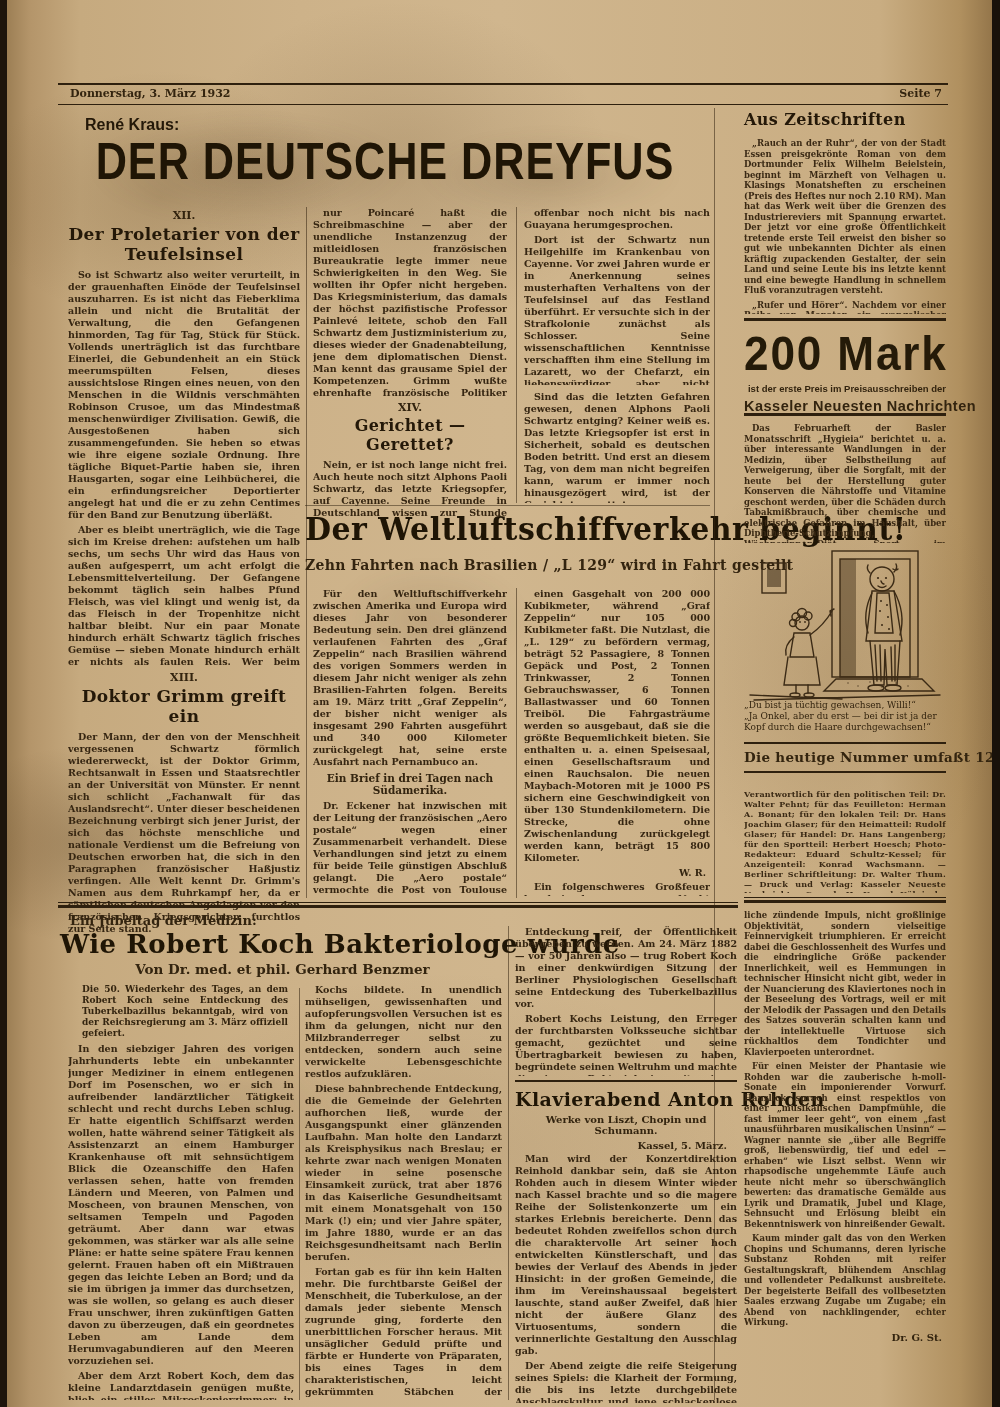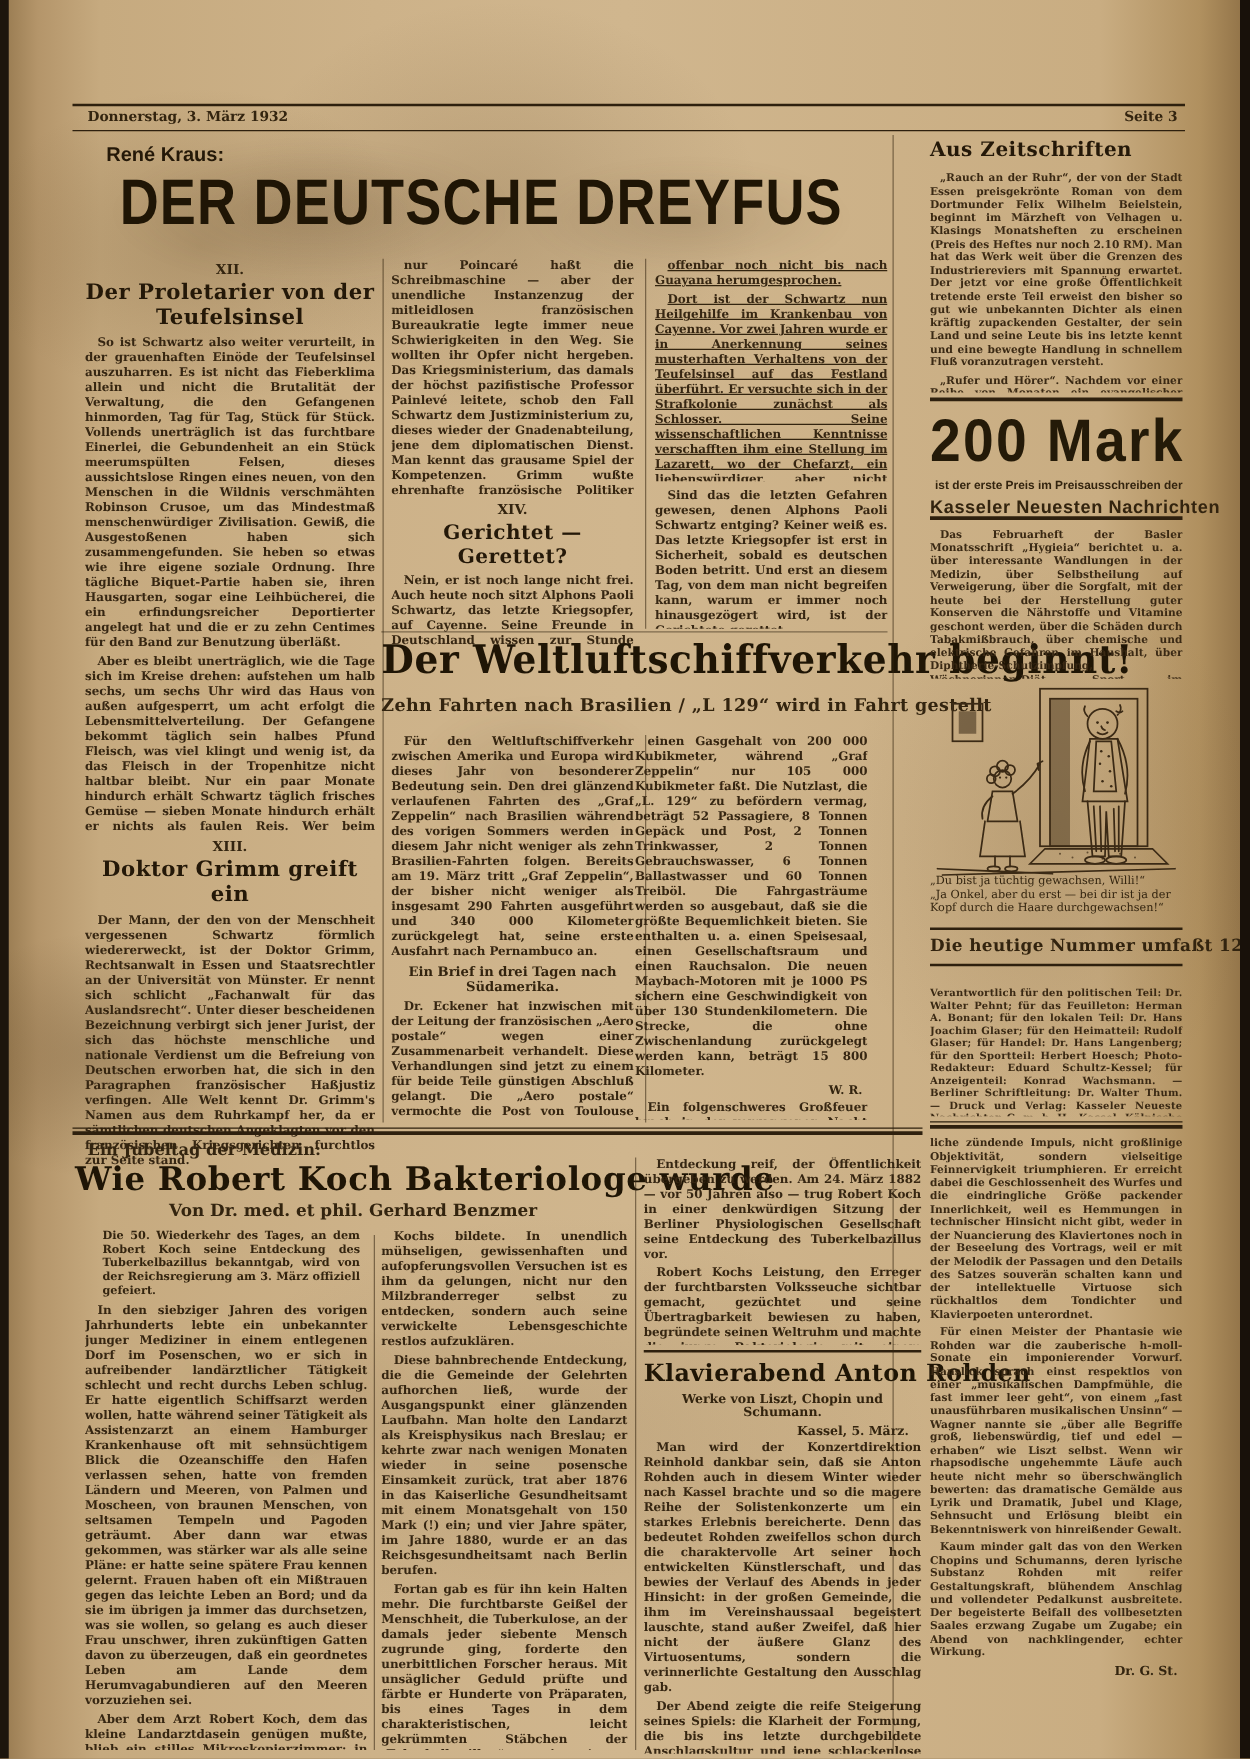--- a/index.html
+++ b/index.html
@@ -63,21 +63,21 @@
   <div class="edge-left"></div>
   <div class="edge-right"></div>
 
   <div class="ghost" style="left:90px;top:115px;width:320px;height:110px;background:radial-gradient(ellipse,rgba(70,48,24,.20),transparent 70%);"></div>
   <div class="ghost" style="left:420px;top:130px;width:260px;height:90px;background:radial-gradient(ellipse,rgba(70,48,24,.16),transparent 70%);"></div>
   <div class="ghost" style="left:330px;top:560px;width:200px;height:120px;background:radial-gradient(ellipse,rgba(70,48,24,.12),transparent 70%);"></div>
   <div class="ghost" style="left:120px;top:1050px;width:220px;height:150px;background:radial-gradient(ellipse,rgba(70,48,24,.10),transparent 70%);"></div>
 
   <div class="hrule" style="left:58px;top:83px;width:890px;height:2px;"></div>
   <div class="abs mh-date" style="left:70px;top:87px;">Donnerstag, 3. März 1932</div>
-  <div class="abs mh-page" style="right:58px;top:87px;">Seite 3</div>
+  <div class="abs mh-page" style="right:58px;top:87px;">Seite 7</div>
   <div class="hrule" style="left:58px;top:104px;width:890px;height:1px;"></div>
 
   <div class="abs kicker-rene" style="left:85px;top:116px;">René Kraus:</div>
   <div class="abs headline-main" style="left:60px;top:131px;width:650px;">DER DEUTSCHE DREYFUS</div>
 
   <div class="vrule" style="left:306px;top:207px;height:691px;"></div>
   <div class="vrule" style="left:516px;top:207px;height:296px;"></div>
   <div class="vrule" style="left:516px;top:588px;height:310px;"></div>
   <div class="vrule" style="left:714px;top:108px;height:1292px;"></div>
 
@@ -102,42 +102,42 @@
 
     </div>
     <div class="secnum">XIV.</div>
     <div class="sechead" style="font-size:16px;">Gerichtet — Gerettet?</div>
     <div class="clip" style="height:58px;">
       <p class="bt">Nein, er ist noch lange nicht frei. Auch heute noch sitzt Alphons Paoli Schwartz, das letzte Kriegsopfer, auf Cayenne. Seine Freunde in Deutschland wissen zur Stunde immer noch nicht, was nun aus ihm wird. Trotzdem wir im Zeitalter des Rundfunks, der Telephongespräche über den Ozean leben, hat sich die Sinneswandlung der französischen Regierung</p>
     </div>
   </div>
 
   <div class="abs" style="left:524px;top:207px;width:186px;height:296px;">
-    <div class="clip" style="height:178px;text-decoration:underline;">
+    <div class="clip" style="height:178px;">
       <p class="bt">offenbar noch nicht bis nach Guayana herumgesprochen.</p>
       <p class="bt">Dort ist der Schwartz nun Heilgehilfe im Krankenbau von Cayenne. Vor zwei Jahren wurde er in Anerkennung seines musterhaften Verhaltens von der Teufelsinsel auf das Festland überführt. Er versuchte sich in der Strafkolonie zunächst als Schlosser. Seine wissenschaftlichen Kenntnisse verschafften ihm eine Stellung im Lazarett, wo der Chefarzt, ein liebenswürdiger, aber nicht gerade arbeitsfanatischer Herr, dem deutschen Gehilfen erst die bakteriologische, dann auch die klinische Arbeit neidlos überließ. Nicht ganz so neidlos zeigte sich die Verbrecherkolonie der Forçats. Wie, ein Deutscher soll einen guten Posten bekommen, während die Pariser Apachen zum Straßenbau und zum Trockenlegen der Sümpfe verwendet werden? Eine Logik, die den Söhnen der grande nation nicht einleuchtete. Und da die deportierten Mörder und Berufsverbrecher grade Kerle sind, die kein Hehl aus ihrer Abneigung machen, ereignete sich bald der erste Mordversuch. Eines Morgens war das Frühstück des Monsieur Schwartz vergiftet. Zum Glück bemerkte er es rechtzeitig; von da ab kochte er selbst und aß allein. Ein andermal drang ein Kerl mit dem Messer auf ihn ein; es ging noch einmal gut aus. Ebenso scheiterte kurz darauf ein zweiter Giftversuch.</p>
     </div>
     <div class="clip" style="position:absolute;left:0;right:0;bottom:0;height:112px;">
       <p class="bt">Sind das die letzten Gefahren gewesen, denen Alphons Paoli Schwartz entging? Keiner weiß es. Das letzte Kriegsopfer ist erst in Sicherheit, sobald es deutschen Boden betritt. Und erst an diesem Tag, von dem man nicht begreifen kann, warum er immer noch hinausgezögert wird, ist der Gerichtete gerettet.</p>
 
     </div>
   </div>
 
   <div class="hrule" style="left:305px;top:505px;width:405px;height:1px;opacity:.5;"></div>
   <div class="abs zep-head" style="left:305px;top:511px;width:406px;">Der Weltluftschiffverkehr beginnt!</div>
   <div class="abs zep-sub" style="left:305px;top:548px;width:406px;">Zehn Fahrten nach Brasilien  /  „L 129“ wird in Fahrt gestellt</div>
 
   <div class="abs clip" style="left:313px;top:588px;width:194px;height:308px;">
     <p class="bt">Für den Weltluftschiffverkehr zwischen Amerika und Europa wird dieses Jahr von besonderer Bedeutung sein. Den drei glänzend verlaufenen Fahrten des „Graf Zeppelin“ nach Brasilien während des vorigen Sommers werden in diesem Jahr nicht weniger als zehn Brasilien-Fahrten folgen. Bereits am 19. März tritt „Graf Zeppelin“, der bisher nicht weniger als insgesamt 290 Fahrten ausgeführt und 340 000 Kilometer zurückgelegt hat, seine erste Ausfahrt nach Pernambuco an.</p>
     <div class="crosshead">Ein Brief in drei Tagen nach Südamerika.</div>
     <p class="bt">Dr. Eckener hat inzwischen mit der Leitung der französischen „Aero postale“ wegen einer Zusammenarbeit verhandelt. Diese Verhandlungen sind jetzt zu einem für beide Teile günstigen Abschluß gelangt. Die „Aero postale“ vermochte die Post von Toulouse nach Südamerika in fünf Tagen zu befördern, während „Graf Zeppelin“ die Strecke Friedrichshafen—Pernambuco in genau drei Tagen zurückzulegen vermochte.</p>
 
   </div>
 
-  <div class="abs clip" style="left:508px;top:588px;width:186px;height:308px;">
+  <div class="abs clip" style="left:524px;top:588px;width:186px;height:308px;">
     <p class="bt">einen Gasgehalt von 200 000 Kubikmeter, während „Graf Zeppelin“ nur 105 000 Kubikmeter faßt. Die Nutzlast, die „L. 129“ zu befördern vermag, beträgt 52 Passagiere, 8 Tonnen Gepäck und Post, 2 Tonnen Trinkwasser, 2 Tonnen Gebrauchswasser, 6 Tonnen Ballastwasser und 60 Tonnen Treiböl. Die Fahrgasträume werden so ausgebaut, daß sie die größte Bequemlichkeit bieten. Sie enthalten u. a. einen Speisesaal, einen Gesellschaftsraum und einen Rauchsalon. Die neuen Maybach-Motoren mit je 1000 PS sichern eine Geschwindigkeit von über 130 Stundenkilometern. Die Strecke, die ohne Zwischenlandung zurückgelegt werden kann, beträgt 15 800 Kilometer.</p>
     <div class="sig">W. R.</div>
     <p class="bt">Ein folgenschweres Großfeuer brach in der vergangenen Nacht aus, dem 22 Häuser einer kleinen französischen Ortschaft in der Nähe von Reims zum Opfer fielen. Das durch Blitzschlag entstandene Feuer griff so rasch um sich, daß das ganze Dorf in kurzer Zeit einem einzigen Flammenmeer glich. Auch Scheunen und Ställe wurden ein Raub der Flammen; der Viehbestand und das gesamte Inventar wurden vernichtet. 80 Personen sind obdachlos geworden.</p>
 
   </div>
 
   <div class="hrule" style="left:58px;top:902px;width:680px;height:1px;"></div>
   <div class="hrule" style="left:58px;top:905px;width:680px;height:3px;"></div>
 
   <div class="abs koch-kicker" style="left:70px;top:913px;">Ein Jubeltag der Medizin:</div>

